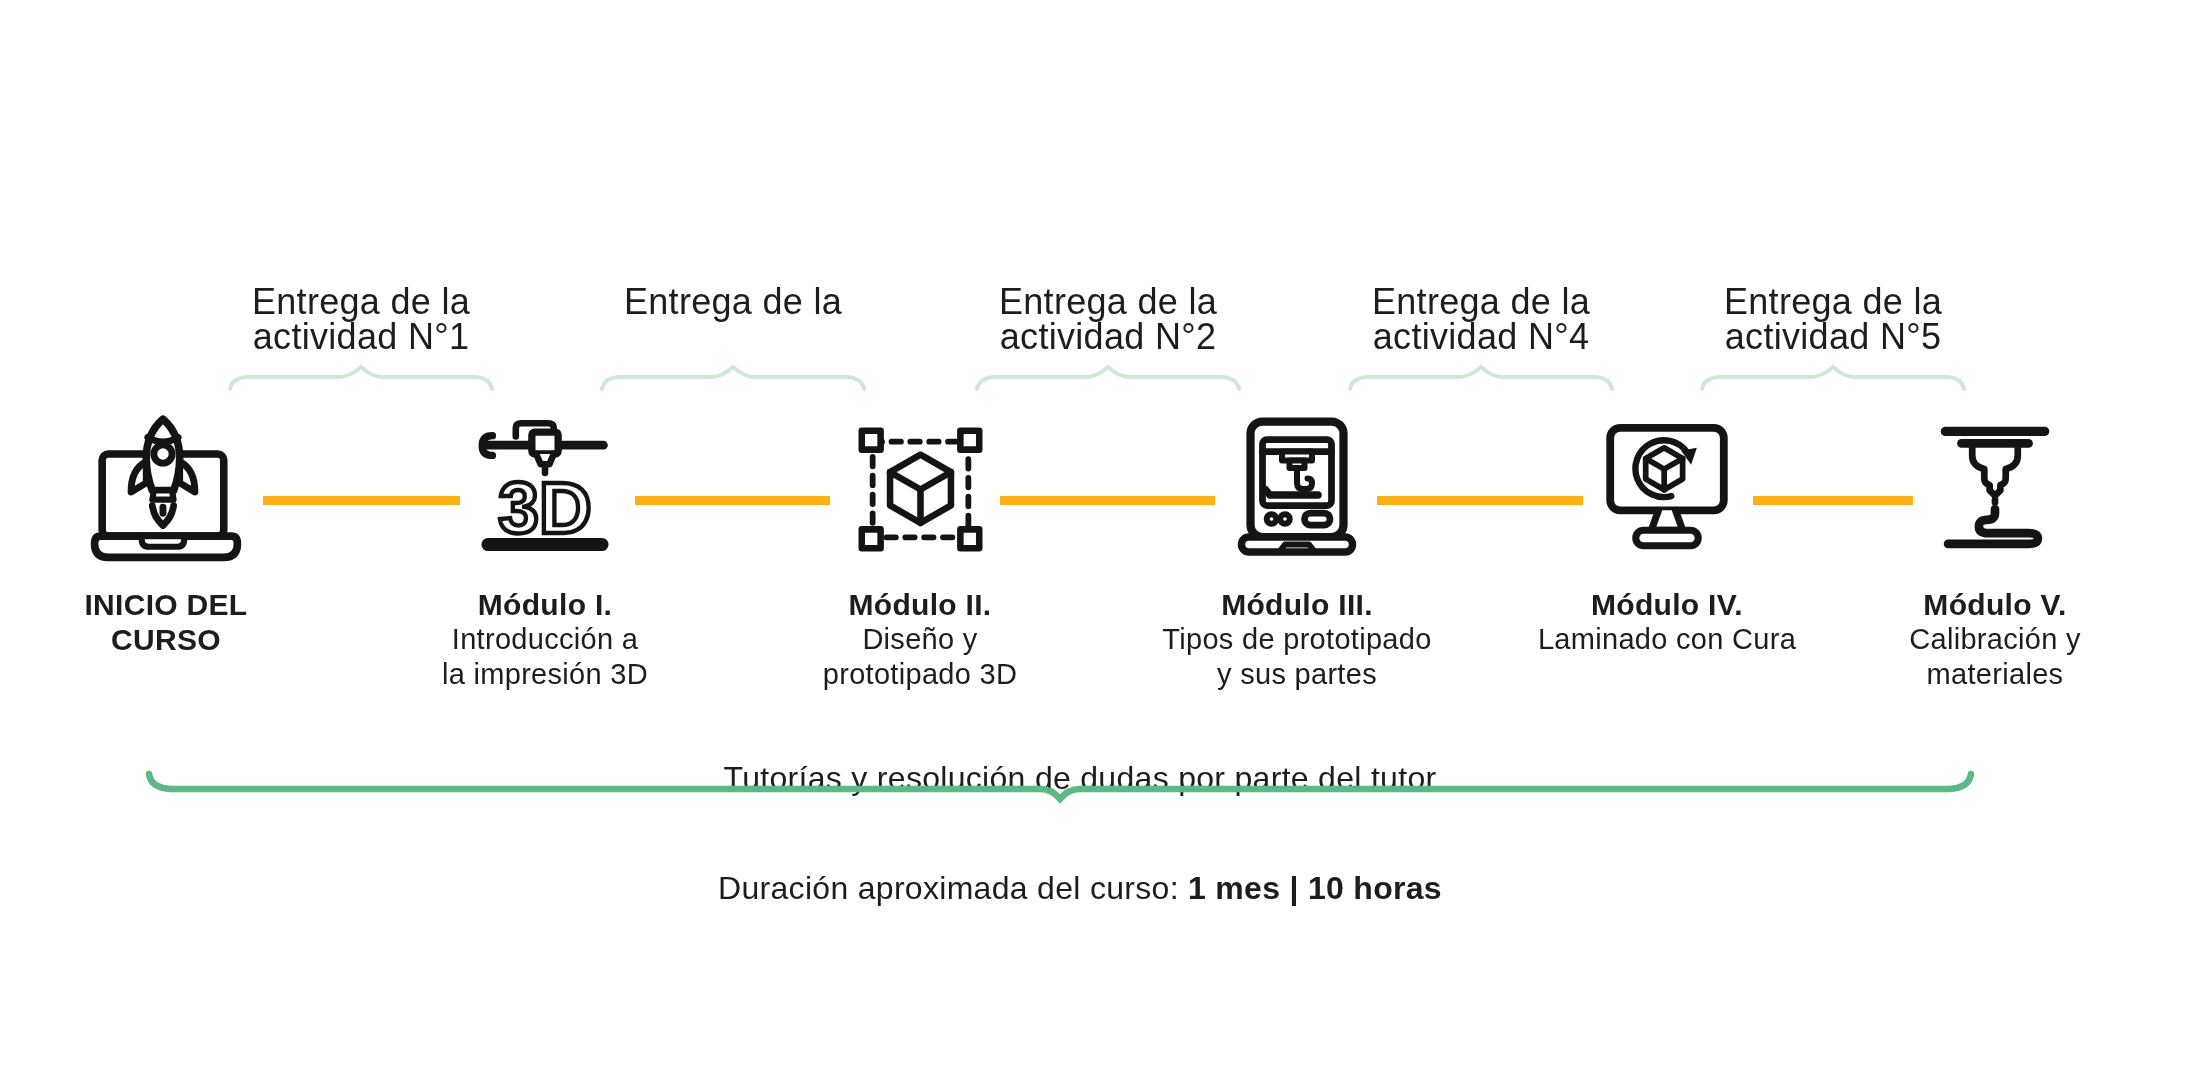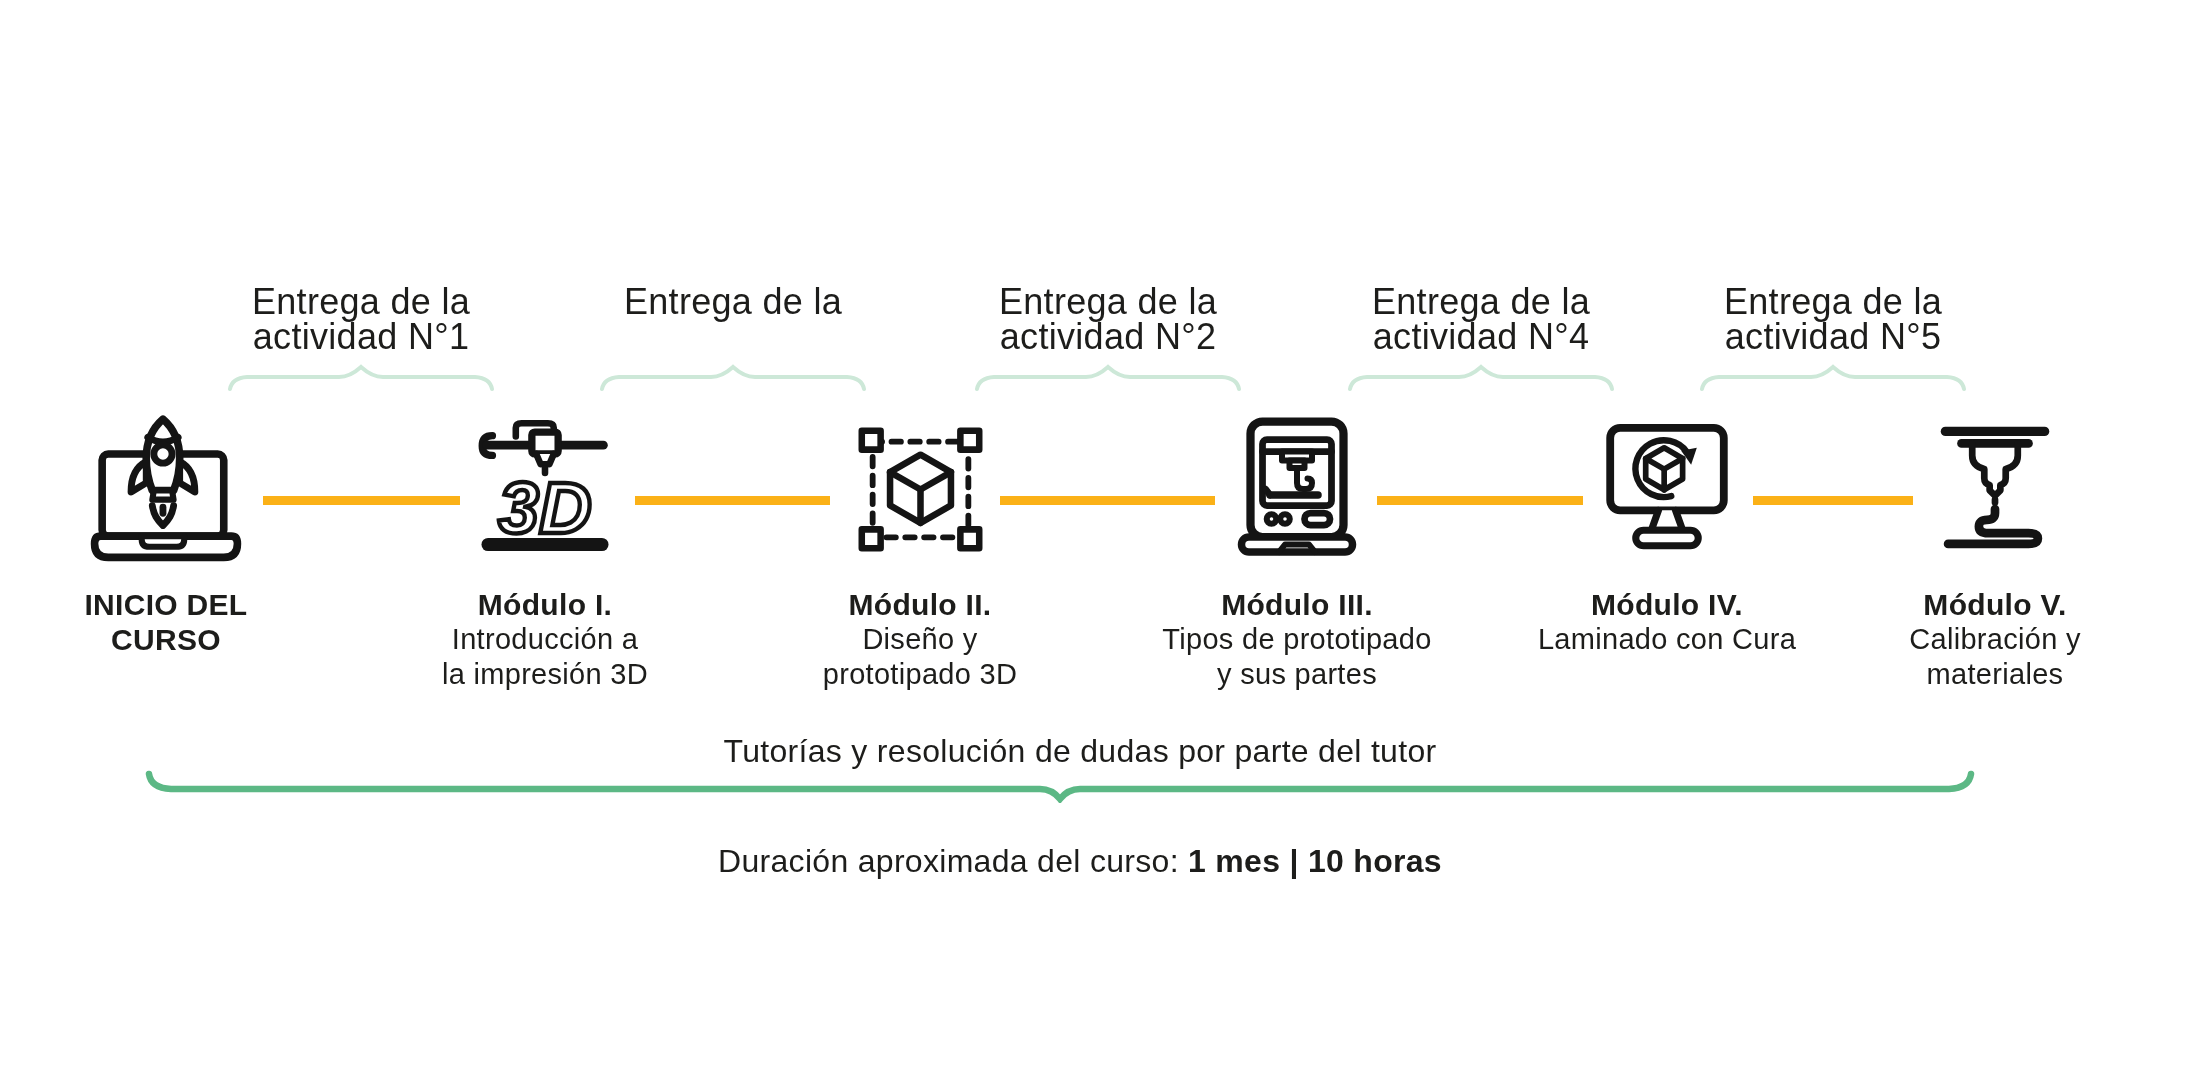--- a/index.html
+++ b/index.html
@@ -13,32 +13,32 @@
           font-family:"Liberation Sans",sans-serif;color:var(--ink);}
   
   .activity{position:absolute;top:272px;width:330px;text-align:center;
             font-size:36px;line-height:35px;letter-spacing:.3px;margin-top:12px;}
   .brace{position:absolute;top:363px;}
   .brace path{stroke:var(--brace);stroke-width:4;fill:none;stroke-linecap:round;}
   
   .connector{position:absolute;top:496px;height:9px;background:var(--yellow);}
   
   .stage{position:absolute;top:405px;width:370px;transform:translateX(-50%);text-align:center;}
-  .icon-wrap{height:168px;display:flex;align-items:center;justify-content:center;font-style:italic;}
+  .icon-wrap{height:168px;display:flex;align-items:center;justify-content:center;}
   .icon path,.icon rect,.icon circle{stroke:#141414;fill:none;
         stroke-linecap:round;stroke-linejoin:round;}
   .icon .f{fill:#fff;}
   .icon .fd{fill:#141414;stroke:none;}
   .icon text{fill:#fff;stroke:#141414;font-weight:bold;
         font-family:"Liberation Sans",sans-serif;}
   .stage-text{margin-top:14px;font-size:29px;line-height:35px;letter-spacing:.3px;}
   .stage-title{font-weight:bold;font-size:30px;}
   
   .footer-note{position:absolute;left:80px;width:2000px;text-align:center;
-               font-size:32px;letter-spacing:.3px;}
+               font-size:32px;letter-spacing:.3px;margin-top:27px;}
   #tutoring{top:733px;}
   #duration{top:843px;}
   .bold{font-weight:bold;}
   .bracket{position:absolute;left:145px;top:769px;}
   .bracket path{stroke:var(--bracket);stroke-width:6.5;fill:none;stroke-linecap:round;}
 </style>
 </head>
 <body>
 
 <div class="canvas">

